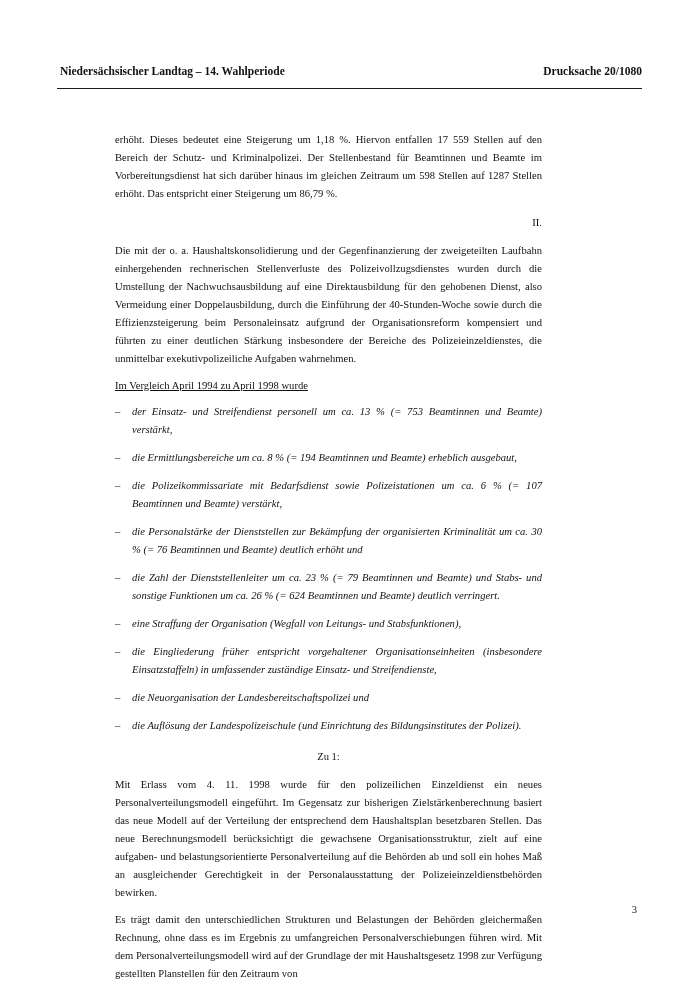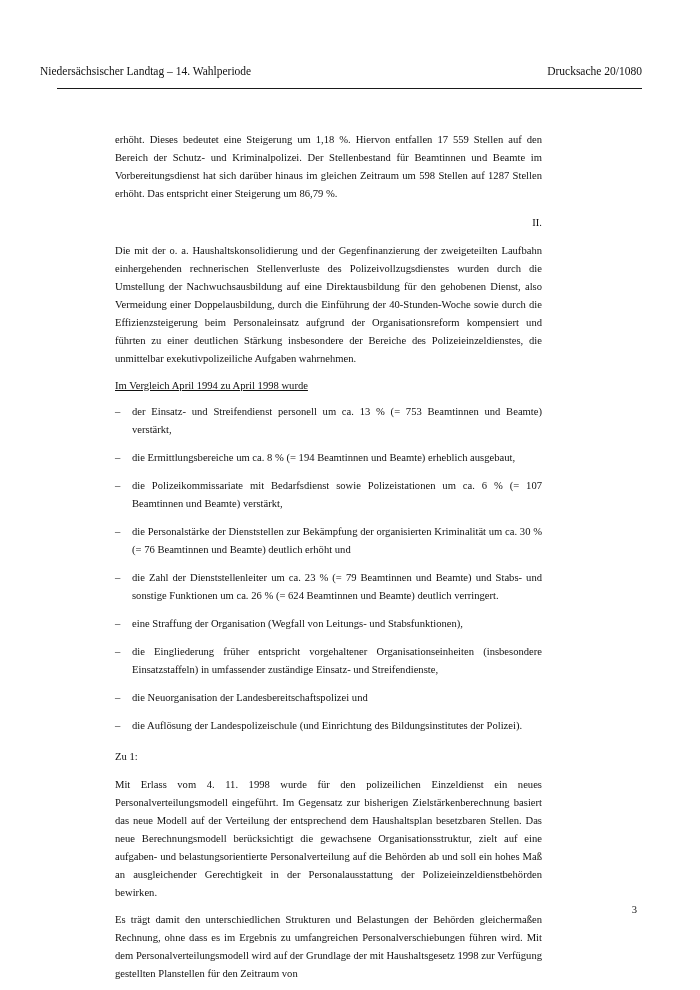--- a/index.html
+++ b/index.html
@@ -10,26 +10,26 @@
     width: 700px;
     height: 990px;
     position: relative;
     background: #ffffff;
     font-family: "Liberation Serif", serif;
     color: #111111;
     overflow: hidden;
   }
   .doc-header {
     position: absolute;
-    left: 40px;
+    left: 60px;
     right: 58px;
     top: 64px;
     display: flex;
     justify-content: space-between;
-    font-weight: normal;
+    font-weight: bold;
     font-size: 11.5px;
     line-height: 14px;
     white-space: nowrap;
   }
   .header-rule {
     position: absolute;
     left: 57px;
     right: 58px;
     top: 88px;
     border-top: 1.6px solid #1a1a1a;
@@ -46,41 +46,42 @@
   }
   .content p {
     margin: 0 0 9px 0;
   }
   p.section-heading {
     margin: 11px 0 10px 0;
     text-align: right;
   }
   p.sub-heading {
     margin: 13px 0 10px 0;
-    text-align: left;
+    text-align: center;
   }
   p.lead-in {
     margin-bottom: 8px;
     text-decoration: underline;
   }
   .dash-list {
     margin: 0 0 2px 0;
   }
   .dash-item {
     display: flex;
     margin-bottom: 10px;
   }
   .dash-bullet {
     width: 17px;
     flex-shrink: 0;
     text-align: left;
   }
   .dash-text {
     flex: 1;
     text-align: justify;
+    font-style: italic;
   }
   .page-number {
     position: absolute;
     right: 63px;
     top: 903px;
     font-size: 10.6px;
     line-height: 13px;
   }
 </style>
 </head>

